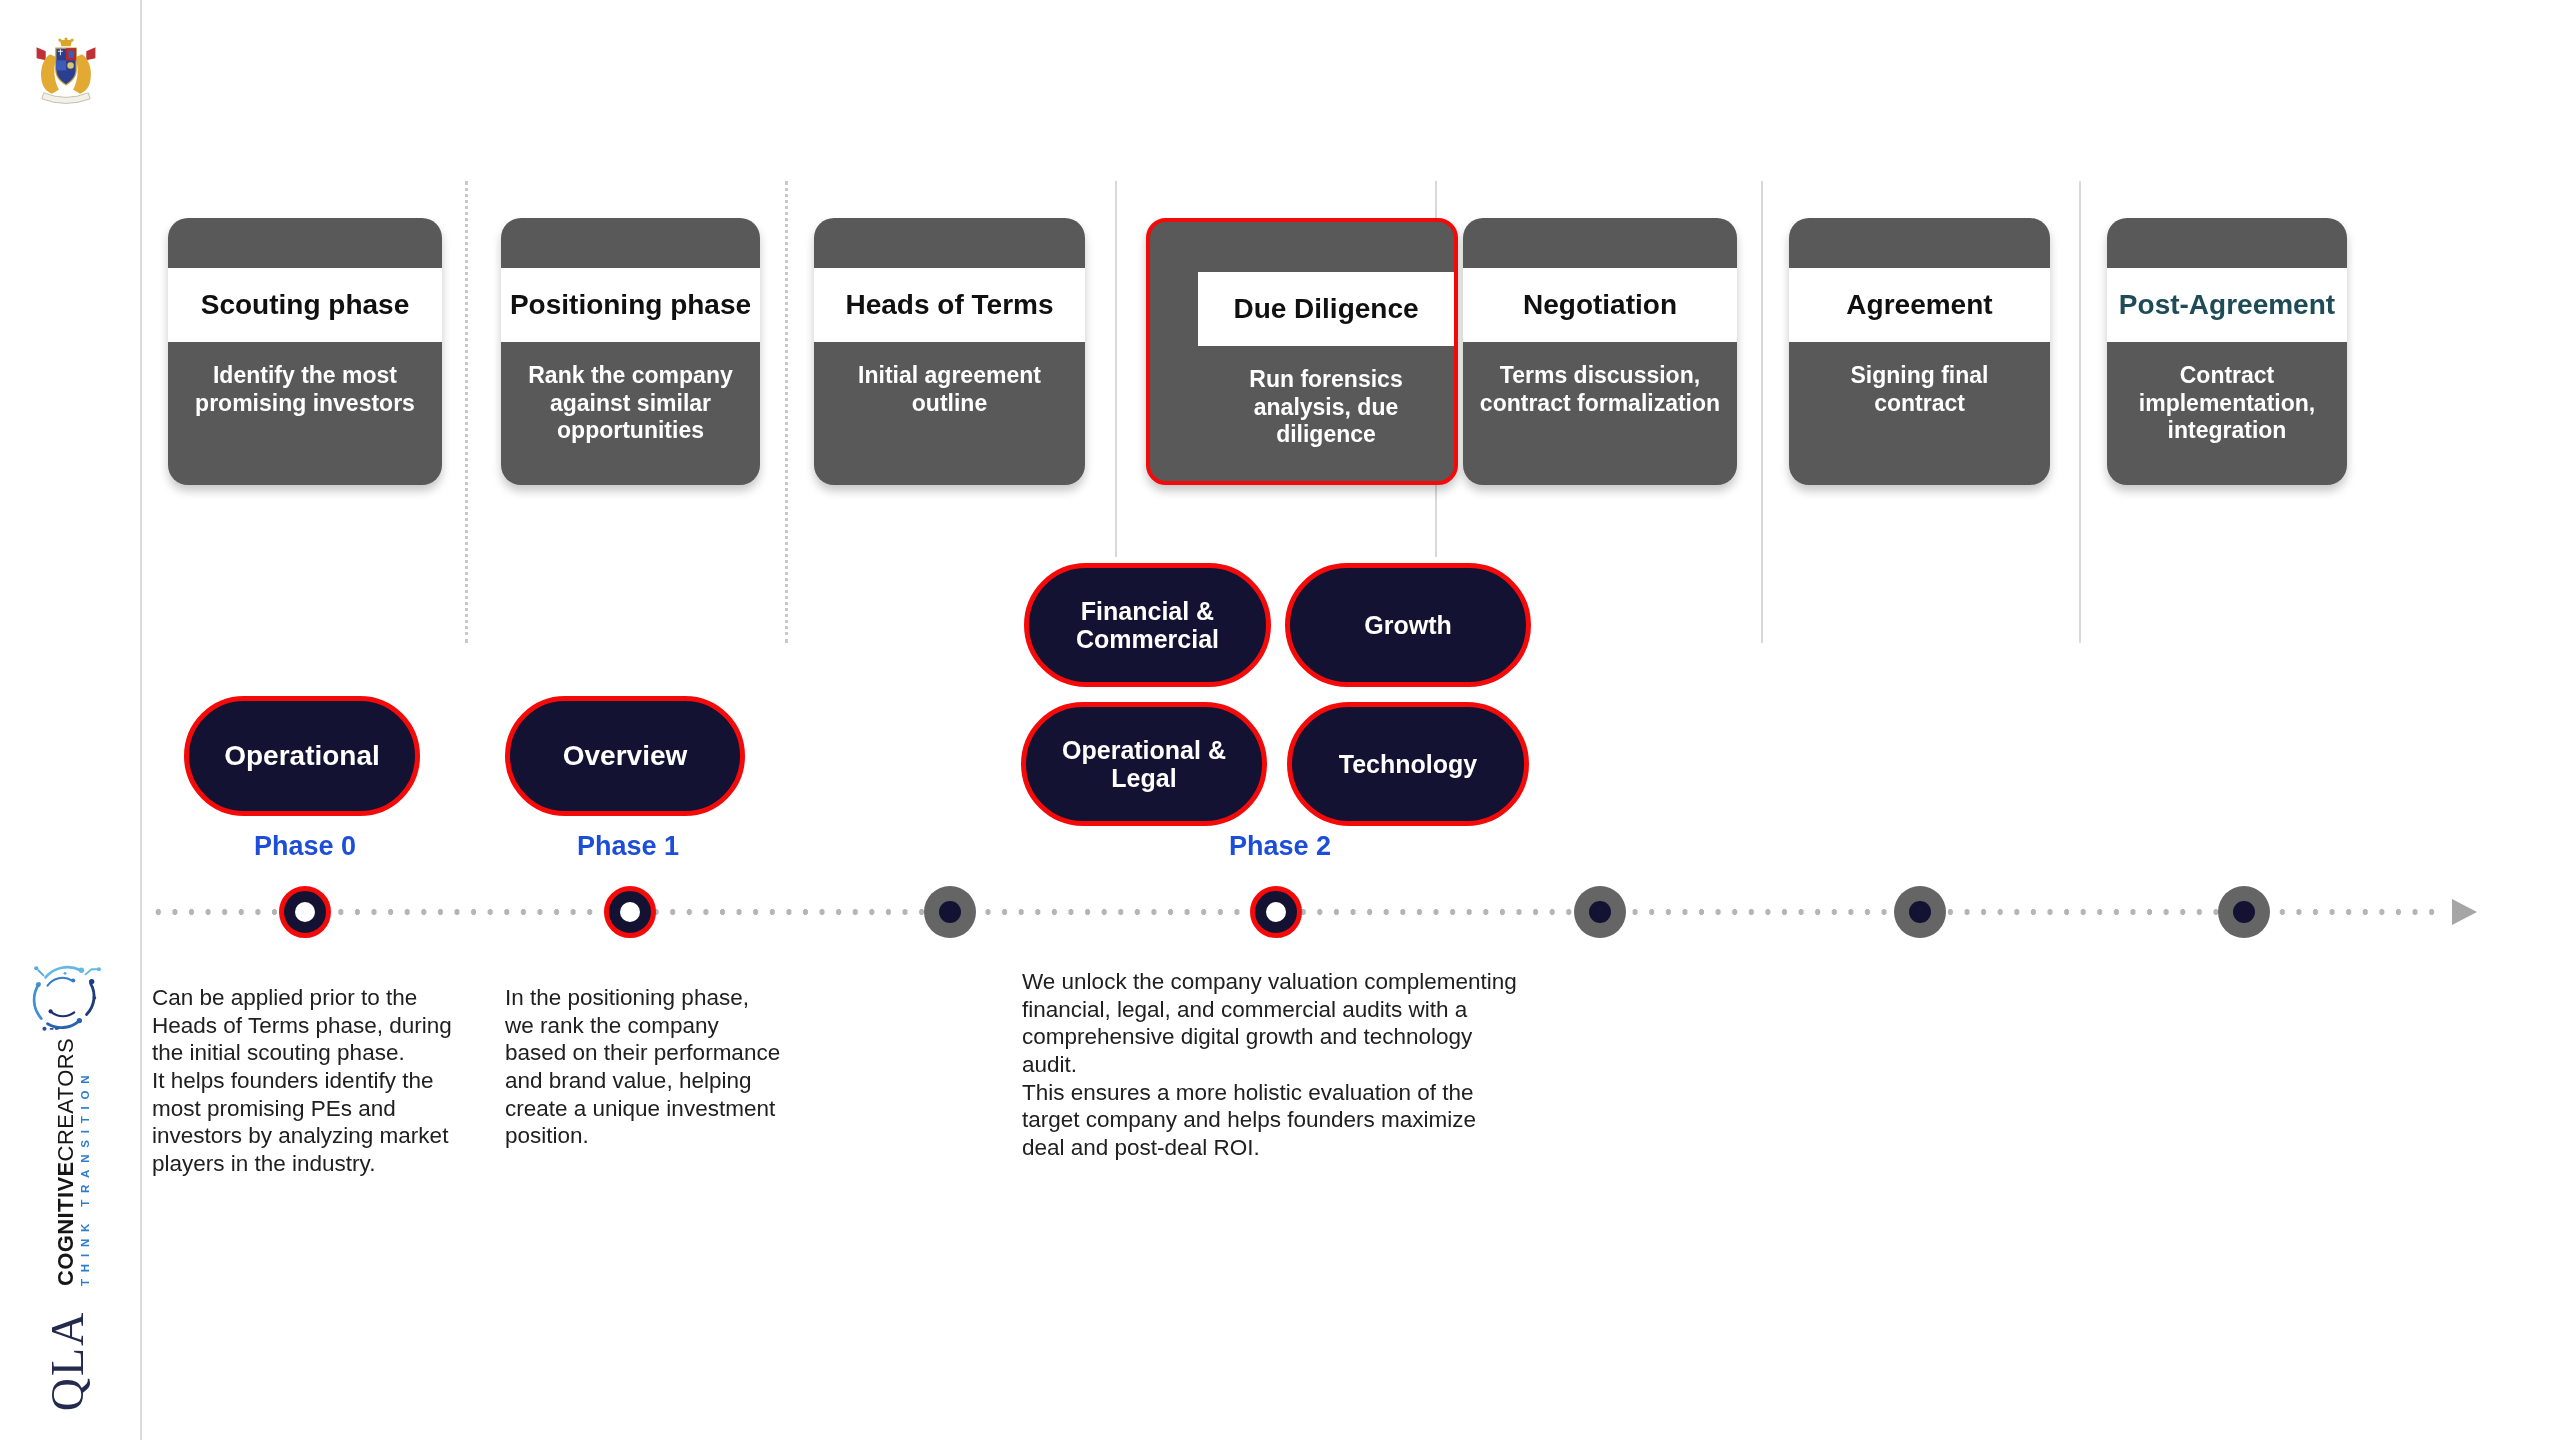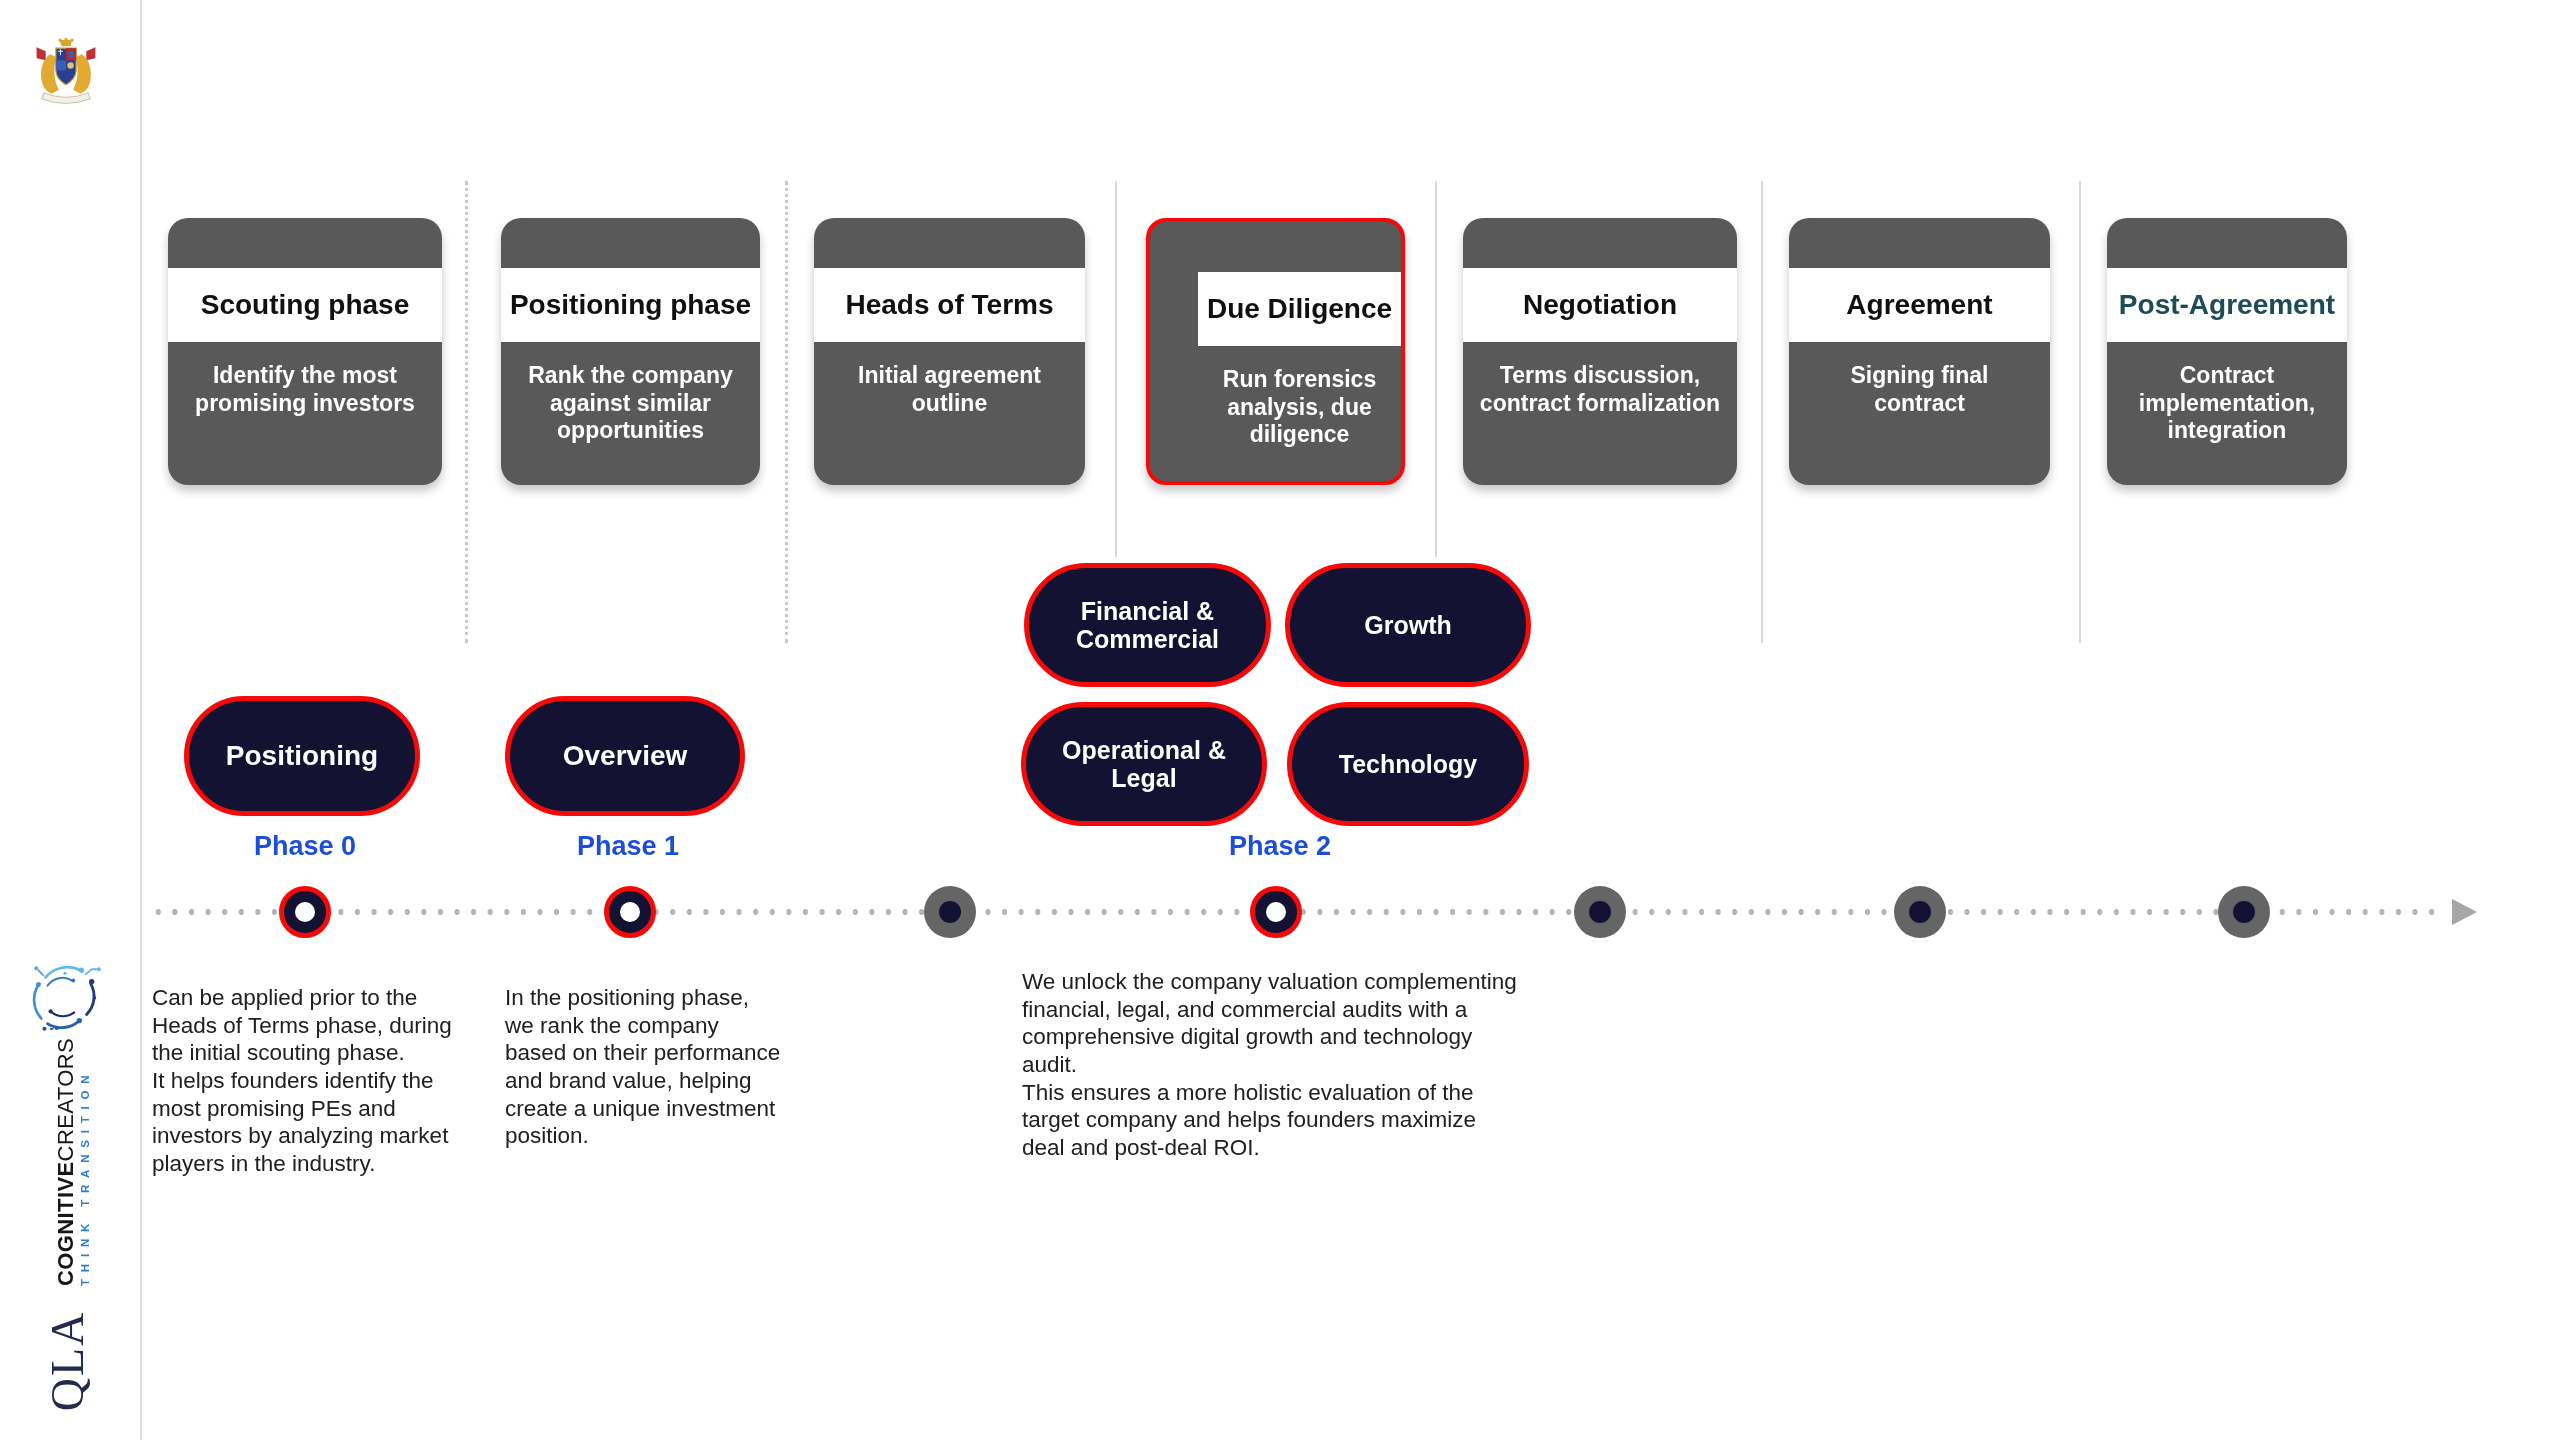--- a/index.html
+++ b/index.html
@@ -140,42 +140,42 @@
   <div class="card" style="left:501px;width:259px;">
     <div class="card-top"></div>
     <div class="card-title">Positioning phase</div>
     <div class="card-desc">Rank the company against similar opportunities</div>
   </div>
   <div class="card" style="left:814px;width:271px;">
     <div class="card-top"></div>
     <div class="card-title">Heads of Terms</div>
     <div class="card-desc">Initial agreement outline</div>
   </div>
-  <div class="card highlight" style="left:1146px;width:259px;padding-left:48px;">
+  <div class="card highlight" style="left:1146px;width:312px;padding-left:48px;">
     <div class="card-top"></div>
     <div class="card-title">Due Diligence</div>
     <div class="card-desc">Run forensics analysis, due diligence</div>
   </div>
   <div class="card" style="left:1463px;width:274px;">
     <div class="card-top"></div>
     <div class="card-title">Negotiation</div>
     <div class="card-desc">Terms discussion, contract formalization</div>
   </div>
   <div class="card" style="left:1789px;width:261px;">
     <div class="card-top"></div>
     <div class="card-title">Agreement</div>
     <div class="card-desc">Signing final contract</div>
   </div>
   <div class="card" style="left:2107px;width:240px;">
     <div class="card-top"></div>
     <div class="card-title teal">Post-Agreement</div>
     <div class="card-desc">Contract implementation, integration</div>
   </div>
 
-  <div class="pill big" style="left:184px;top:696px;width:236px;height:120px;">Positioning</div>
+  <div class="pill big" style="left:184px;top:696px;width:236px;height:120px;">Operational</div>
   <div class="pill big" style="left:505px;top:696px;width:240px;height:120px;">Overview</div>
   <div class="pill grid" style="left:1285px;top:563px;width:246px;height:124px;">Growth</div>
   <div class="pill grid" style="left:1024px;top:563px;width:247px;height:124px;">Financial &amp; Commercial</div>
   <div class="pill grid" style="left:1021px;top:702px;width:246px;height:124px;">Operational &amp; Legal</div>
   <div class="pill grid" style="left:1287px;top:702px;width:242px;height:124px;">Technology</div>
 
   <div class="phase-label" style="left:195px;">Phase 0</div>
   <div class="phase-label" style="left:518px;">Phase 1</div>
   <div class="phase-label" style="left:1170px;">Phase 2</div>
 

